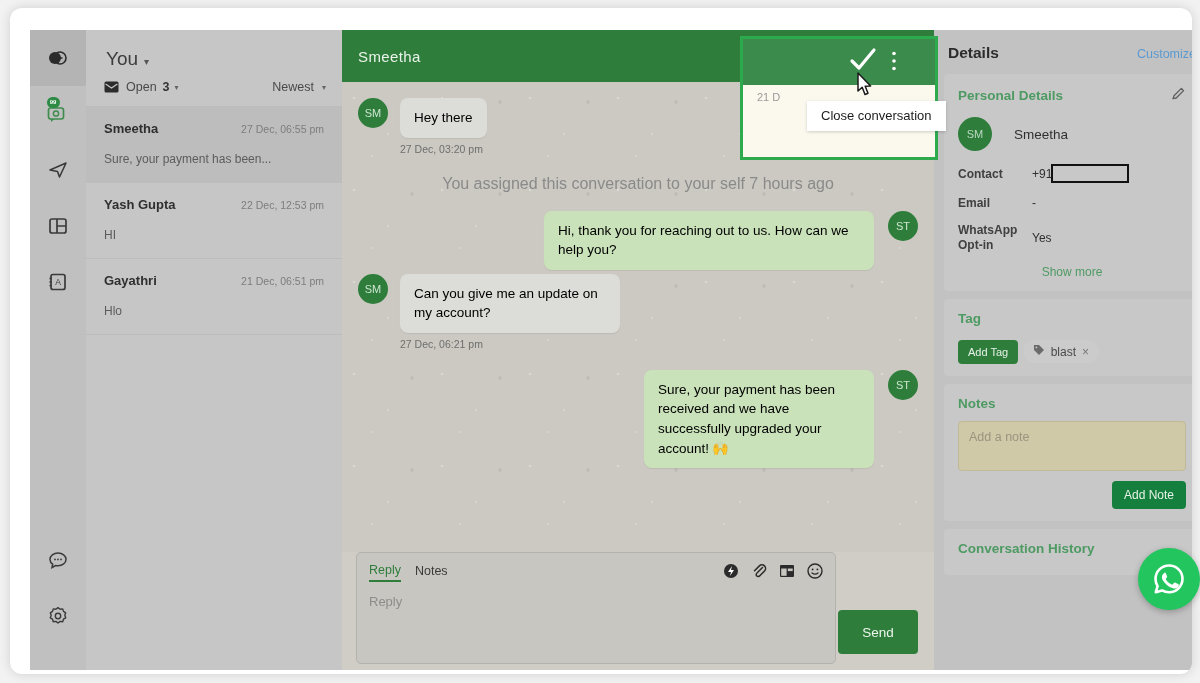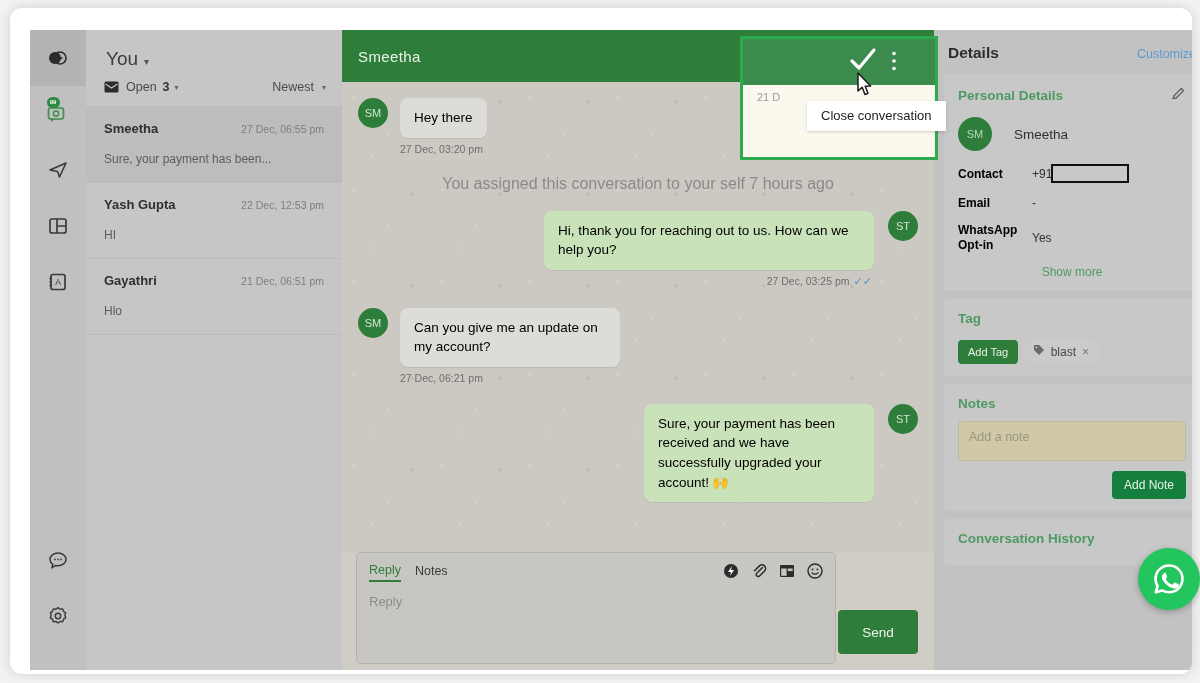--- a/index.html
+++ b/index.html
@@ -206,21 +206,21 @@
 
   #person-row { display: flex; align-items: center; margin-top: 12px; }
   #person-avatar {
     width: 34px; height: 34px; border-radius: 50%;
     background: #2e7d3b; color: #bcd9c2;
     font-size: 11px; display: flex; align-items: center; justify-content: center;
   }
   #person-name { margin-left: 22px; font-size: 13.5px; color: #303030; }
 
   .kv { display: flex; align-items: center; margin-top: 13px; font-size: 12px; }
-  .kv .k { width: 74px; color: #000000; font-weight: bold; }
+  .kv .k { width: 74px; color: #404040; font-weight: bold; }
   .kv .v { color: #303030; }
   .kv.wrapk .k { line-height: 1.25; }
   #contact-redact {
     display: inline-block;
     width: 78px; height: 19px;
     border: 2px solid #111;
     background: #c8c8c8;
     vertical-align: middle;
     margin-left: -1px;
   }
@@ -239,21 +239,21 @@
   .tag-chip {
     display: inline-flex; align-items: center; gap: 6px;
     margin-top: 14px;
     background: #cbcbcb; border-radius: 12px;
     padding: 4px 10px; font-size: 12px; color: #4a4a4a;
   }
   .tag-chip .x { color: #777; font-size: 12px; cursor: pointer; }
 
   #note-input {
     margin-top: 10px;
-    width: 100%; height: 40px;
+    width: 100%; height: 50px;
     background: #cfc9a7;
     border: 1px solid #bfb996;
     border-radius: 4px;
     color: #9a9580; font-size: 12.5px;
     padding: 8px 10px;
     font-family: inherit;
   }
   #add-note-btn {
     display: block; margin: 10px 0 0 auto;
     background: #15803d; color: #e7f2e8;
@@ -488,23 +488,20 @@
             <div class="avatar">SM</div>
             <div class="bubble in">Hey there</div>
           </div>
           <div class="stamp in">27 Dec, 03:20 pm</div>
 
           <div class="system-note">You assigned this conversation to your self 7 hours ago</div>
 
           <div class="msg-row out">
             <div class="bubble out">Hi, thank you for reaching out to us. How can we help you?</div>
             <div class="avatar">ST</div>
-          </div>
-          <div class="stamp out">
-            <span>27 Dec, 03:25 pm</span><span class="ticks">✓✓</span>
           </div>
 
           <div class="msg-row">
             <div class="avatar">SM</div>
             <div class="bubble in" style="max-width:220px">Can you give me an update on my account?</div>
           </div>
           <div class="stamp in">27 Dec, 06:21 pm</div>
 
           <div class="msg-row out">
             <div class="bubble out" style="max-width:230px">Sure, your payment has been received and we have successfully upgraded your account! 🙌</div>

